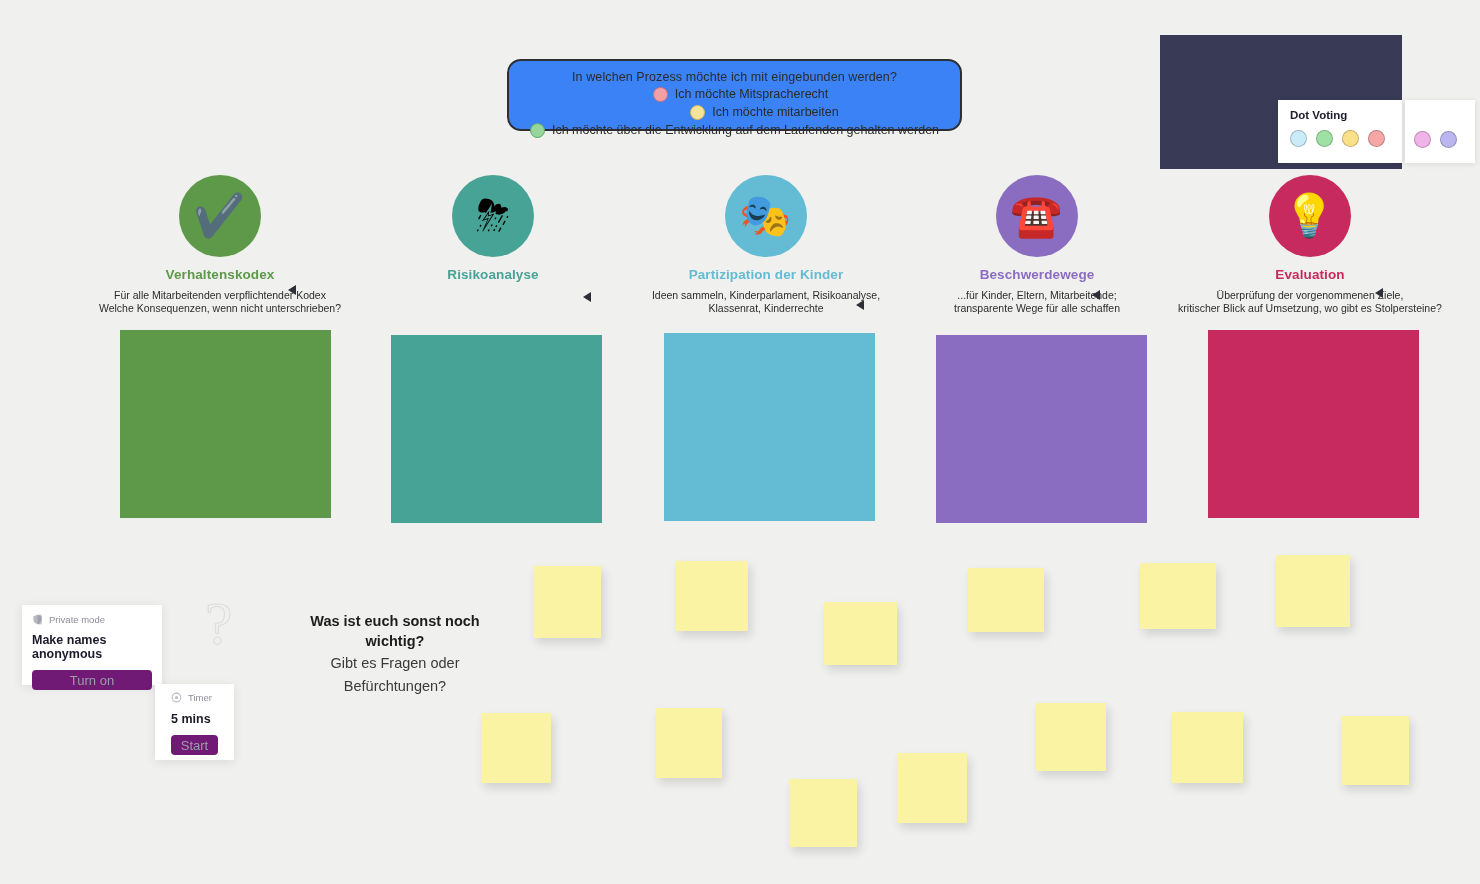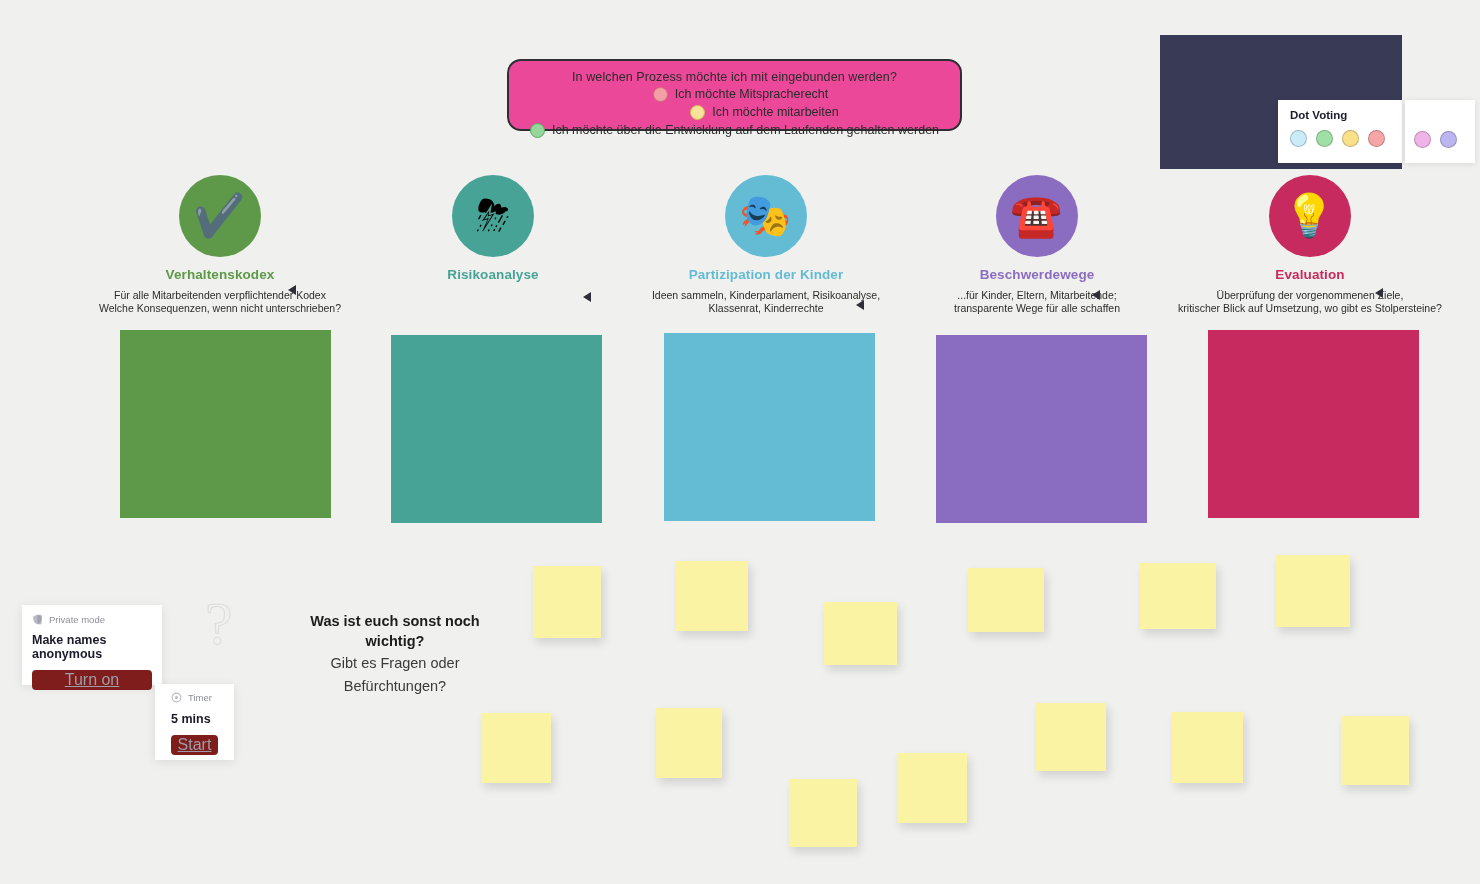--- a/index.html
+++ b/index.html
@@ -8,21 +8,21 @@
     background: #f0f0ee;
     font-family: "Liberation Sans", sans-serif;
     overflow: hidden;
   }
   #board { position: relative; width: 1480px; height: 884px; }
 
   
   .legend {
     position: absolute; left: 507px; top: 59px;
     width: 455px; height: 72px;
-    background: #ec4899;
+    background: #3b82f6;
     border: 2px solid #2e2e35;
     border-radius: 14px;
     padding: 8px 10px 6px 10px;
   }
   .legend-title {
     text-align: center; font-size: 12.5px; color: #2b2b2b;
     letter-spacing: .1px; line-height: 16px;
   }
   .legend-row {
     display: flex; align-items: center; justify-content: center;
@@ -97,24 +97,24 @@
   .panel {
     position: absolute; background: #fff;
     box-shadow: 0 2px 10px rgba(0,0,0,.09);
   }
   .panel-head {
     display: flex; align-items: center; gap: 6px;
     font-size: 9.5px; color: #8e8e9b;
   }
   .panel-big { font-size: 12.5px; font-weight: bold; color: #1b1b2b; }
   .panel-btn {
-    background: #7f1d1d; color: #9d9da8;
+    background: #701a75; color: #9d9da8;
     border: none; border-radius: 4px;
-    font-size: 16px; font-family: "Liberation Sans", sans-serif;
-    width: 100%; height: 20px; cursor: pointer; text-decoration: underline;
+    font-size: 13px; font-family: "Liberation Sans", sans-serif;
+    width: 100%; height: 20px; cursor: pointer;
   }
   #private-panel { left: 22px; top: 605px; width: 140px; height: 80px; padding: 9px 10px; }
   #private-panel .panel-big { margin-top: 8px; }
   #private-panel .panel-btn { margin-top: 9px; }
   #timer-panel { left: 155px; top: 684px; width: 79px; height: 76px; padding: 8px 16px; }
   #timer-panel .panel-big { margin-top: 9px; }
   #timer-panel .panel-btn { margin-top: 9px; }
 
   .qmark {
     position: absolute; left: 205px; top: 588px;

